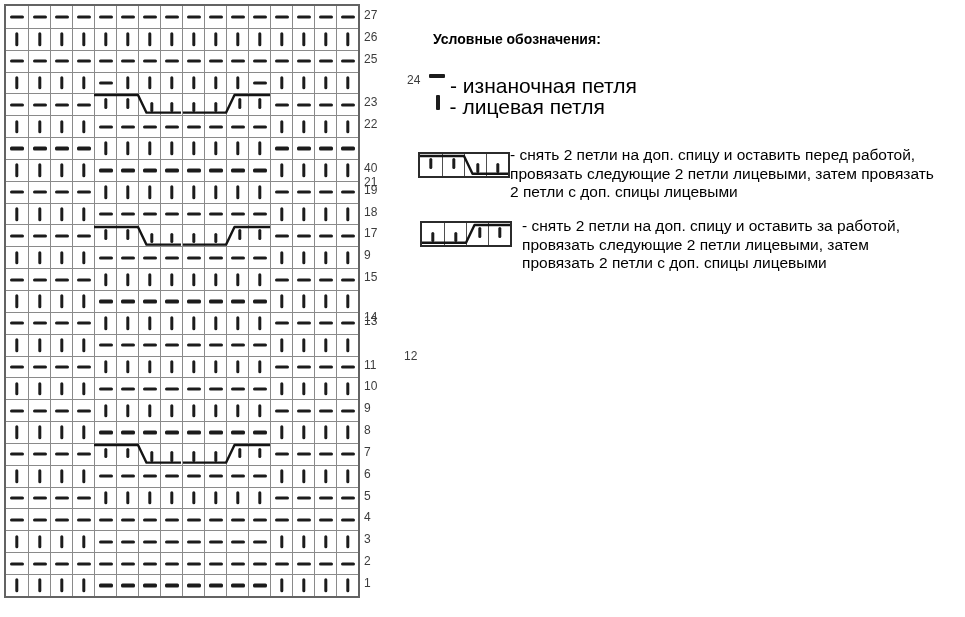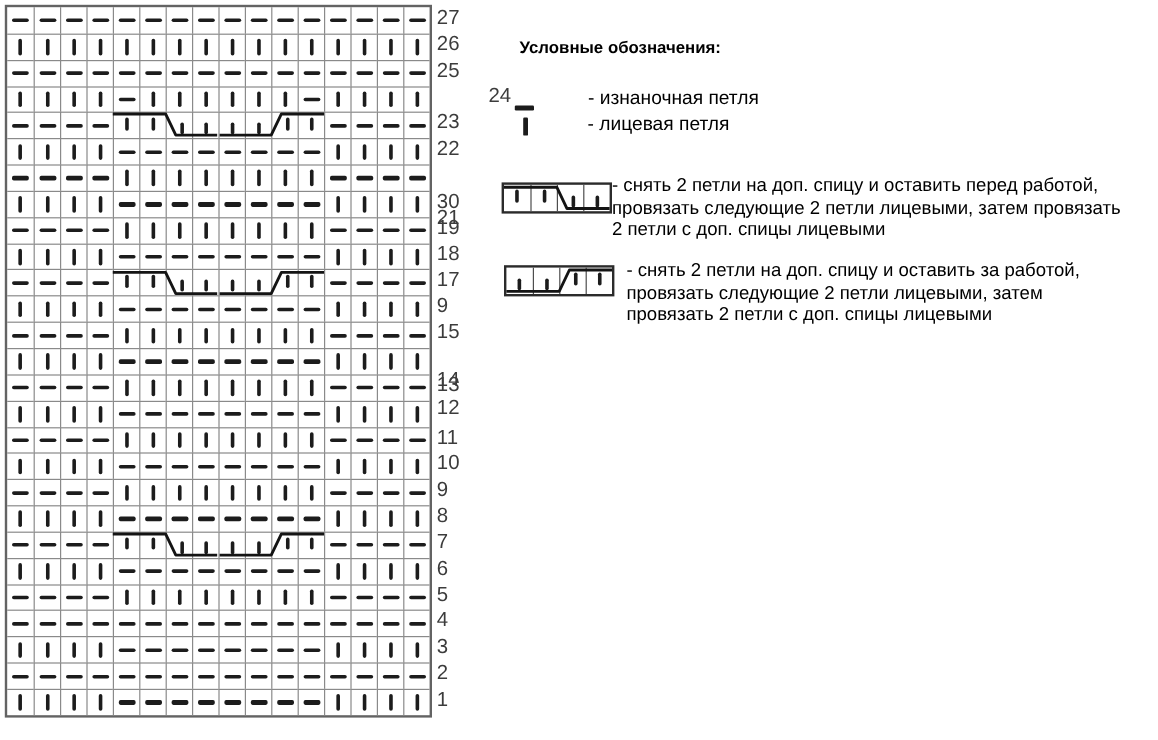--- a/index.html
+++ b/index.html
@@ -20,25 +20,25 @@
   .dash{position:absolute;left:50%;top:50%;transform:translate(-50%,-50%);width:14px;height:3.2px;background:#1c1c1c;border-radius:1.5px;}
   .bar{position:absolute;left:50%;top:50%;transform:translate(-50%,-50%);width:3.4px;height:13.5px;background:#1c1c1c;border-radius:1.5px;}
   .bar.hang{top:4px;transform:translateX(-50%);height:10.5px;}
   .bar.stand{top:auto;bottom:3px;transform:translateX(-50%);height:10.5px;}
   .bar.shift{left:calc(50% + 2.5px);}
   svg.cable-overlay{position:absolute;pointer-events:none;overflow:visible;}
   svg.cable-overlay path{stroke:#141414;stroke-width:2.4;fill:none;stroke-linejoin:round;stroke-linecap:butt;}
   
   .rownum{
     position:absolute;left:364px;width:26px;height:21.85px;
-    display:flex;align-items:center;font-size:17px;color:#3c3c3c;
+    display:flex;align-items:center;font-size:12px;color:#3c3c3c;
   }
   
   .legend-title{position:absolute;left:433px;top:31px;font-size:14px;font-weight:bold;}
-  .lg-row{position:absolute;display:flex;align-items:flex-end;font-size:16px;gap:40px;}
+  .lg-row{position:absolute;display:flex;align-items:flex-start;font-size:21px;}
   #lg-purl{left:429px;top:74px;}
   #lg-knit{left:436px;top:95px;}
   .lg-dash{width:16px;height:3.6px;background:#1c1c1c;margin-right:5px;border-radius:1px;}
   .lg-bar{width:3.6px;height:15px;background:#1c1c1c;margin-right:10px;border-radius:1px;}
   .cable-box{
     position:absolute;width:88px;height:22px;border:2px solid #2b2b2b;background:#fff;
     display:grid;grid-template-columns:repeat(4,22px);grid-auto-rows:22px;
   }
   #box-front{left:418px;top:152px;}
   #box-back{left:420px;top:221px;}
@@ -1362,29 +1362,29 @@
     </div>
   </div>
 <div id="rownums">
     <div class="rownum" style="top: 4px;">27</div>
     <div class="rownum" style="top: 25.85px;">26</div>
     <div class="rownum" style="top: 47.7px;">25</div>
     <div class="rownum" style="top: 69.55px; margin-left: 43px;">24</div>
     <div class="rownum" style="top: 91.4px;">23</div>
     <div class="rownum" style="top: 113.25px;">22</div>
     <div class="rownum" style="top: 135.1px; margin-top: 36px;">21</div>
-    <div class="rownum" style="top: 156.95px;">30</div>
+    <div class="rownum" style="top: 156.95px;">40</div>
     <div class="rownum" style="top: 178.8px;">19</div>
     <div class="rownum" style="top: 200.65px;">18</div>
     <div class="rownum" style="top: 222.5px;">17</div>
     <div class="rownum" style="top: 244.35px;">9</div>
     <div class="rownum" style="top: 266.2px;">15</div>
     <div class="rownum" style="top: 288.05px; margin-top: 18px;">14</div>
     <div class="rownum" style="top: 309.9px;">13</div>
-    <div class="rownum" style="top: 329px;">12</div>
+    <div class="rownum" style="top: 345px; margin-left: 40px;">12</div>
     <div class="rownum" style="top: 353.6px;">11</div>
     <div class="rownum" style="top: 375.45px;">10</div>
     <div class="rownum" style="top: 397.3px;">9</div>
     <div class="rownum" style="top: 419.15px;">8</div>
     <div class="rownum" style="top: 441px;">7</div>
     <div class="rownum" style="top: 462.85px;">6</div>
     <div class="rownum" style="top: 484.7px;">5</div>
     <div class="rownum" style="top: 506.55px;">4</div>
     <div class="rownum" style="top: 528.4px;">3</div>
     <div class="rownum" style="top: 550.25px;">2</div>

